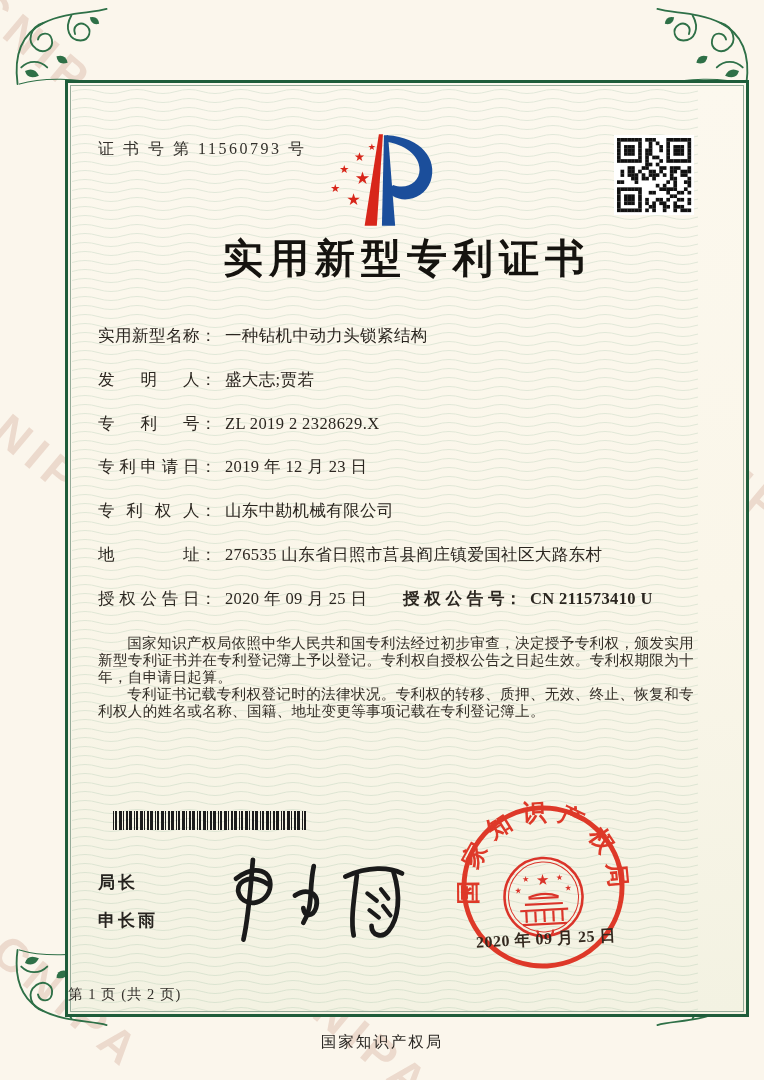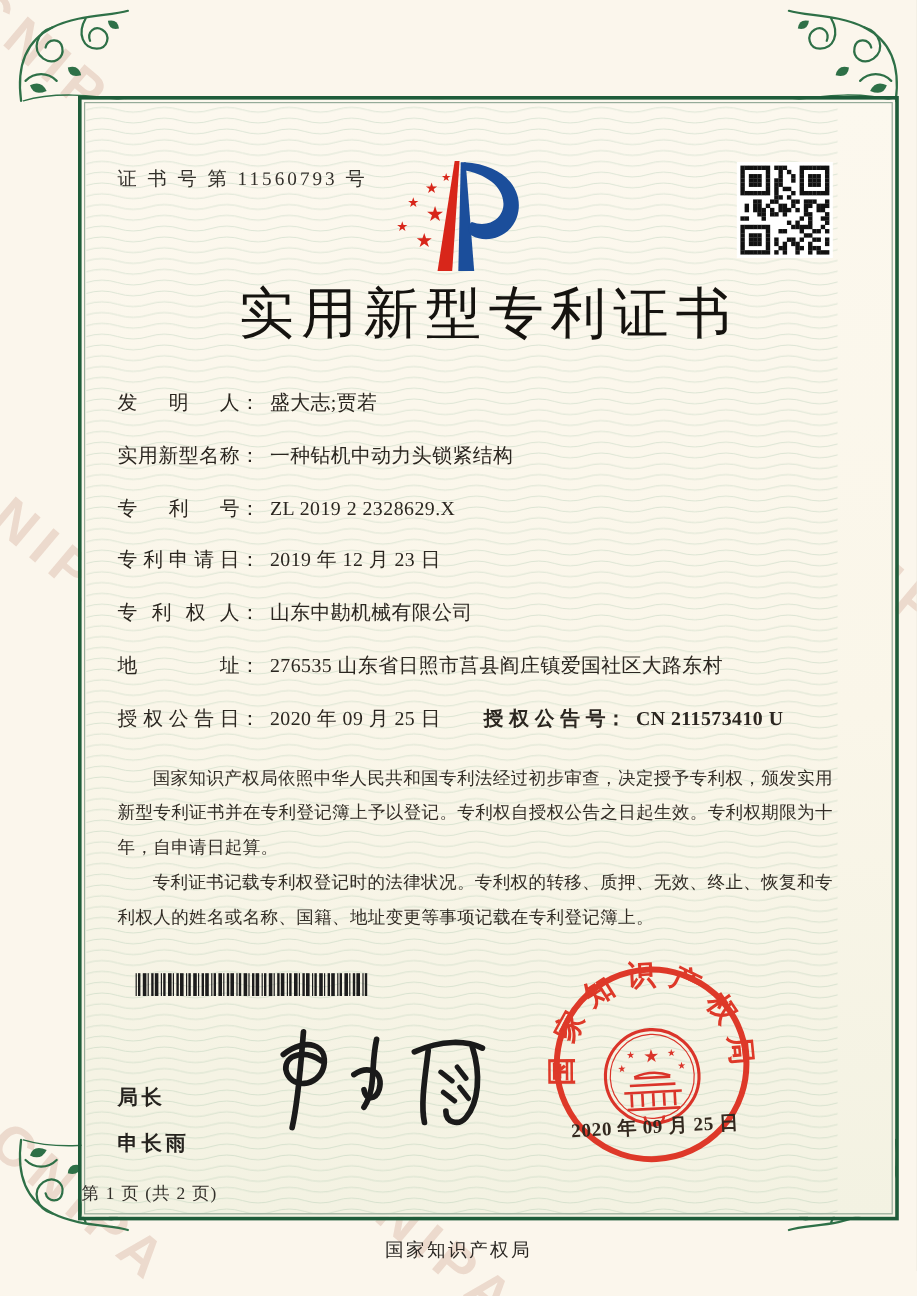--- a/index.html
+++ b/index.html
@@ -28,43 +28,43 @@
   }
   .frame::after{content:"";position:absolute;inset:2px;border:1px solid #95ab99;pointer-events:none;}
   .gw{position:absolute;left:4px;top:4px;z-index:0;opacity:.55;}
   
   .certno{position:absolute;left:30px;top:56px;font-size:16px;letter-spacing:2.5px;color:#33302b;z-index:5;}
   .logo{position:absolute;left:258px;top:46px;width:120px;height:102px;z-index:5;}
   .qr{position:absolute;left:546px;top:52px;width:74px;height:74px;background:#fff;padding:3px;z-index:5;}
   .qr svg{display:block;}
   .title{
     position:absolute;left:0;top:148px;width:100%;text-align:center;
-    font-size:46px;font-weight:400;letter-spacing:6px;color:#15130f;z-index:5;
+    font-size:40px;font-weight:700;letter-spacing:6px;color:#15130f;z-index:5;
   }
   
   .fields{position:absolute;left:30px;top:242px;width:576px;font-size:16.5px;letter-spacing:.4px;z-index:5;}
   .frow{height:43.8px;position:relative;white-space:nowrap;}
   .flabel{
     display:inline-block;width:102px;text-align:justify;text-align-last:justify;
     -moz-text-align-last:justify;vertical-align:top;
   }
   .fcolon{display:inline-block;}
   .fvalue{margin-left:8px;}
   .grant2{position:absolute;left:305px;top:0;font-weight:bold;}
   
   .paras{
     position:absolute;left:30px;top:552px;width:596px;font-size:14.6px;
-    line-height:29px;letter-spacing:.3px;text-align:justify;color:#322d26;z-index:5;
+    line-height:17px;letter-spacing:.3px;text-align:justify;color:#322d26;z-index:5;
   }
   .paras p{margin:0;text-indent:2em;}
   
   .barcode{position:absolute;left:45px;top:728px;z-index:5;}
   
   .director{position:absolute;left:30px;top:788px;font-family:"Liberation Sans","DejaVu Sans",sans-serif;
-    font-size:17px;letter-spacing:3px;font-weight:600;color:#26231f;z-index:5;margin-top:32px;}
+    font-size:17px;letter-spacing:3px;font-weight:600;color:#26231f;z-index:5;}
   .director .name{margin-top:15px;}
   .signature{position:absolute;left:145px;top:760px;width:210px;height:105px;z-index:5;}
   
   .seal{position:absolute;left:387px;top:716px;width:176px;height:176px;transform:rotate(-3deg);opacity:.93;z-index:6;}
   .sealdate{
     position:absolute;left:408px;top:846px;font-size:16px;letter-spacing:.5px;
     color:#33291f;transform:rotate(-3deg);z-index:7;font-weight:600;
   }
   
   .pageno{position:absolute;left:0;top:902px;width:100%;text-align:left;font-size:14.5px;letter-spacing:1px;color:#33302b;z-index:5;}
@@ -358,24 +358,24 @@
           <rect x="63.43" y="70.48" width="3.67" height="3.67"></rect>
           <rect x="66.95" y="70.48" width="3.67" height="3.67"></rect>
           <rect x="70.48" y="70.48" width="3.67" height="3.67"></rect>
         </svg>
     </div>
 
     <div class="title">实用新型专利证书</div>
 
     <div class="fields">
       <div class="frow">
+        <span class="flabel">实用新型名称</span><span class="fcolon">：</span><span class="fvalue">一种钻机中动力头锁紧结构</span>
+      </div>
+      <div class="frow">
         <span class="flabel">发明人</span><span class="fcolon">：</span><span class="fvalue">盛大志;贾若</span>
-      </div>
-      <div class="frow">
-        <span class="flabel">实用新型名称</span><span class="fcolon">：</span><span class="fvalue">一种钻机中动力头锁紧结构</span>
       </div>
       <div class="frow">
         <span class="flabel">专利号</span><span class="fcolon">：</span><span class="fvalue">ZL 2019 2 2328629.X</span>
       </div>
       <div class="frow">
         <span class="flabel">专利申请日</span><span class="fcolon">：</span><span class="fvalue">2019 年 12 月 23 日</span>
       </div>
       <div class="frow">
         <span class="flabel">专利权人</span><span class="fcolon">：</span><span class="fvalue">山东中勘机械有限公司</span>
       </div>

